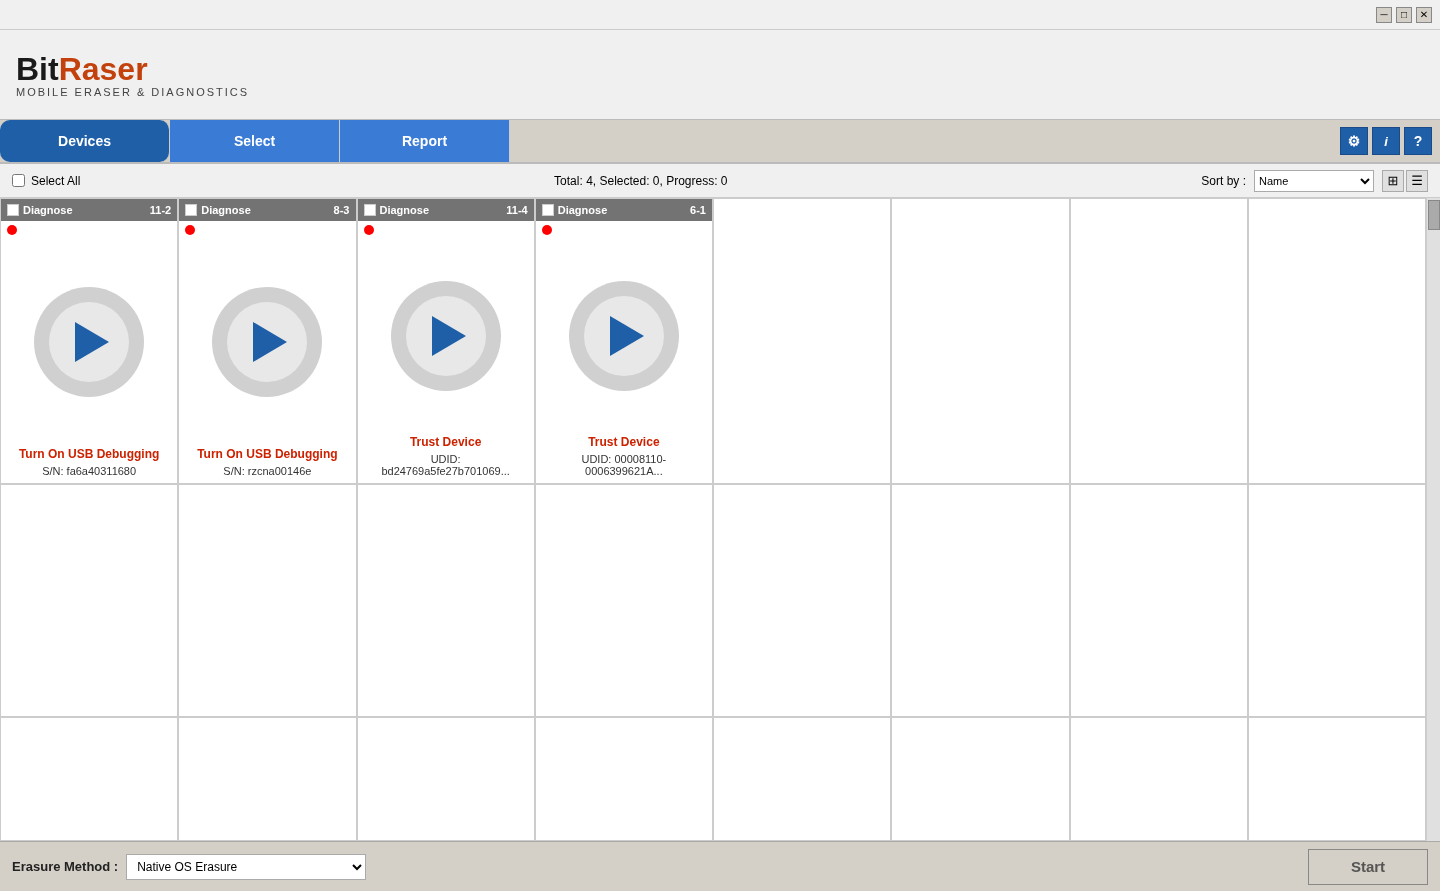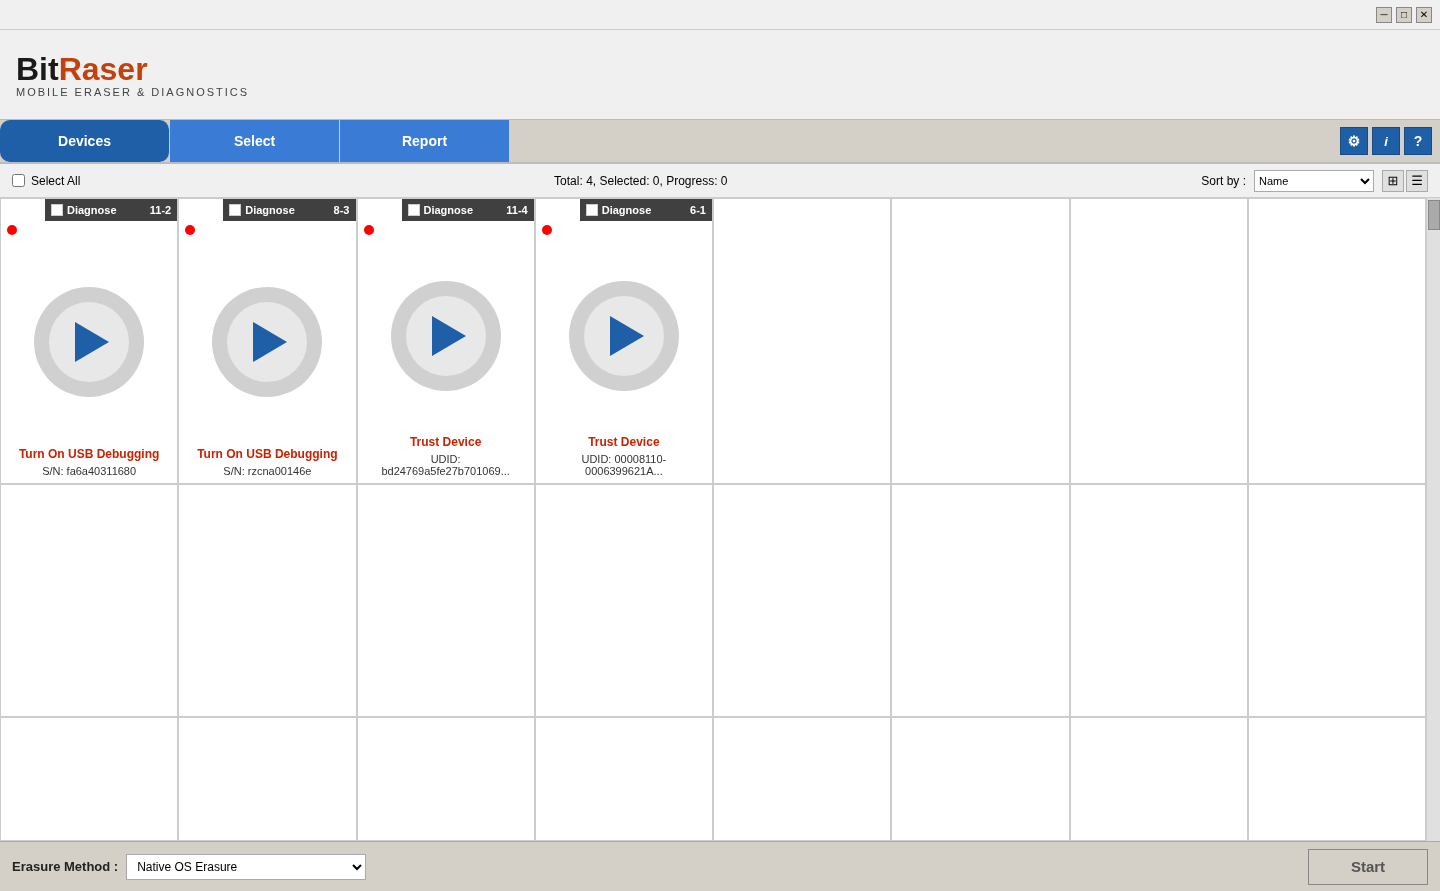--- a/index.html
+++ b/index.html
@@ -115,30 +115,29 @@
       background: white;
       display: flex;
       flex-direction: column;
       align-items: stretch;
       cursor: pointer;
     }
     .device-cell.occupied { }
     .device-cell.empty { }
 
     .cell-header {
-      background: #404040;
+      background: #737373;
       color: white;
       font-size: 11px;
       font-weight: bold;
       padding: 2px 6px;
       display: flex;
       align-items: center;
       justify-content: space-between;
       height: 22px;
-      margin-left: 44px;
     }
     .cell-header-left { display: flex; align-items: center; gap: 4px; }
     .cell-checkbox {
       width: 12px; height: 12px;
       border: 1px solid #ccc;
       background: white;
     }
     .cell-status-dot {
       width: 10px; height: 10px;
       border-radius: 50%;

